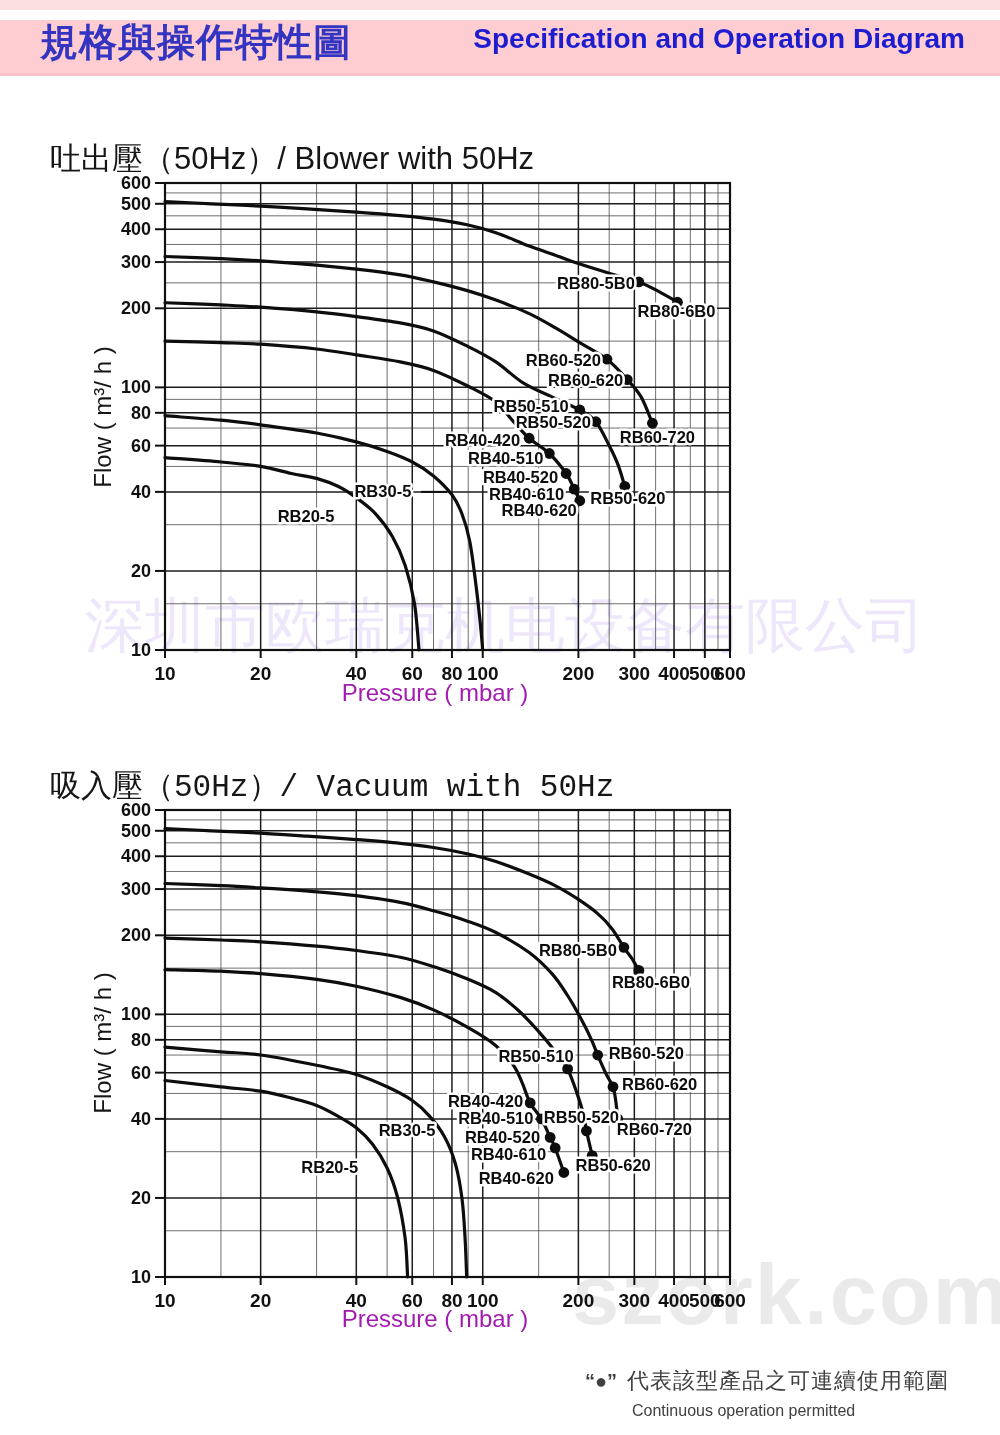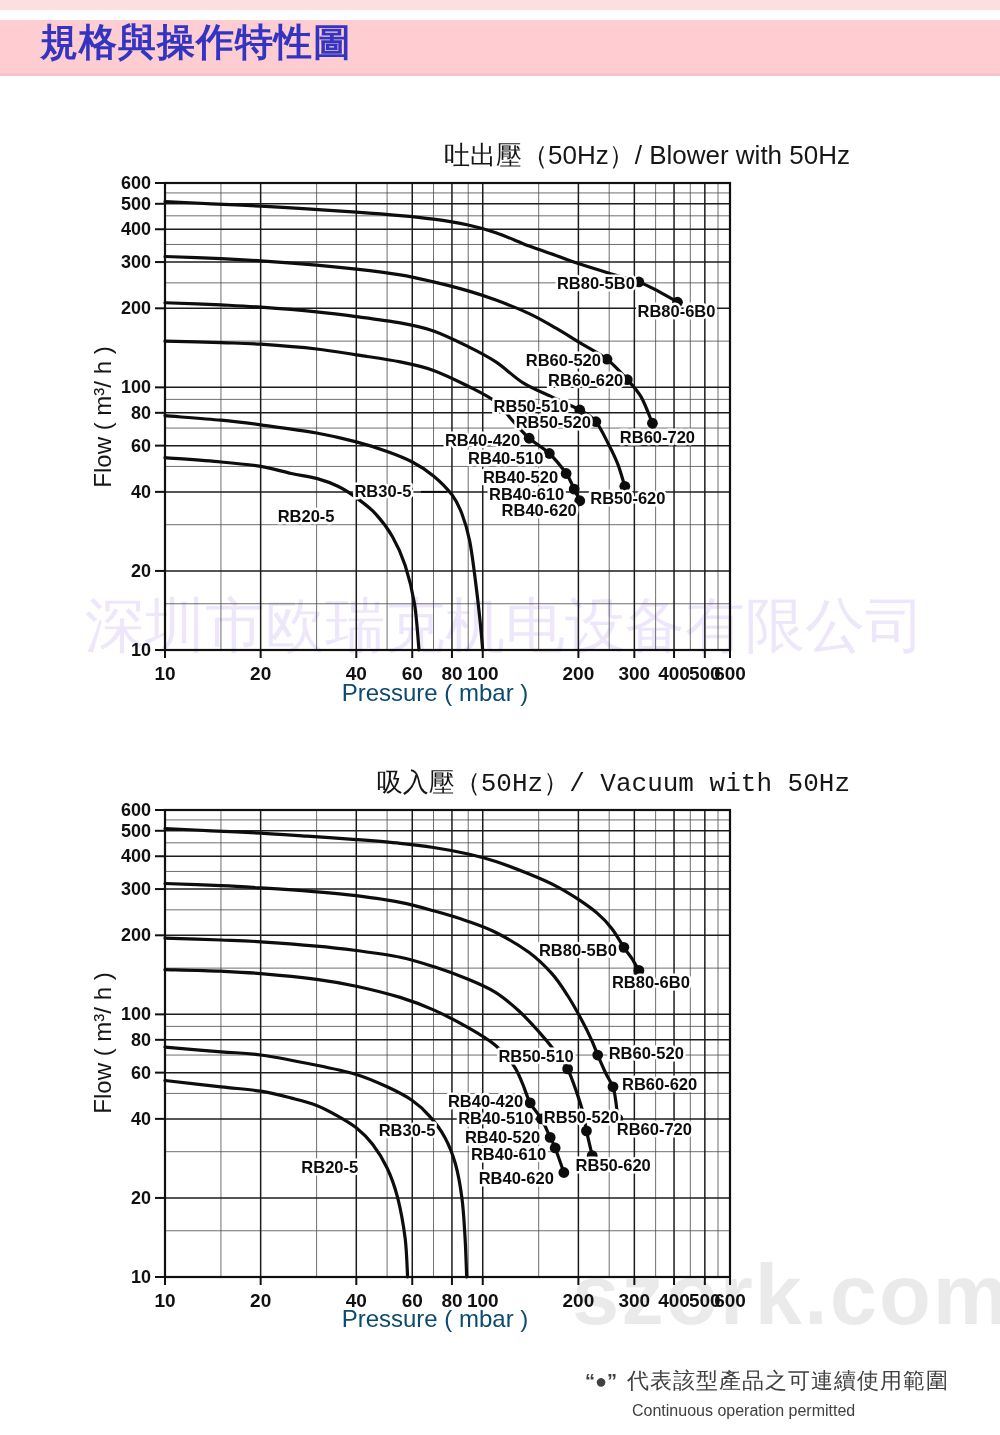--- a/index.html
+++ b/index.html
@@ -5,24 +5,24 @@
   html,body{margin:0;padding:0;}
   body{
     width:1000px;height:1435px;position:relative;overflow:hidden;
     background:#ffffff;font-family:"Liberation Sans",sans-serif;color:#111;
   }
   .top-strip{position:absolute;left:0;top:0;width:1000px;height:10px;background:#fbdfe1;}
   .header-band{position:absolute;left:0;top:20px;width:1000px;height:53px;background:#fecdd1;border-bottom:3px solid #f8c2ca;}
   .hdr-zh{position:absolute;left:0;top:-3px;font-size:38px;font-weight:600;color:#3434c2;
           font-family:"Liberation Serif","Liberation Sans",serif;letter-spacing:1px;white-space:nowrap;margin-left:40px;}
   .hdr-en{position:absolute;right:35px;top:3px;font-size:28px;font-weight:700;color:#1d1dcf;white-space:nowrap;}
-  .chart-title{position:absolute;left:50px;width:800px;text-align:right;font-size:26px;color:#161616;white-space:nowrap;}
+  .chart-title{position:absolute;left:50px;width:800px;text-align:left;font-size:31px;color:#161616;white-space:nowrap;}
   #title-blower{top:138px;}
   #title-vacuum{top:765px;font-family:Liberation Mono, monospace;}
-  .x-axis-label{position:absolute;left:35px;width:800px;text-align:center;font-size:24px;color:#0c4a6e;}
+  .x-axis-label{position:absolute;left:35px;width:800px;text-align:center;font-size:24px;color:#a21caf;}
   #xlabel-blower{top:679px;}
   #xlabel-vacuum{top:1305px;}
   .y-axis-label{position:absolute;font-size:24px;color:#161616;white-space:nowrap;transform:translate(-50%,-50%) rotate(-90deg);}
   #ylabel-blower{left:103px;top:417px;}
   #ylabel-vacuum{left:103px;top:1043px;}
   .wm-cn{position:absolute;left:85px;top:586px;font-size:60px;color:#6d28d9;opacity:0.11;white-space:nowrap;z-index:0;}
   .wm-site{position:absolute;left:572px;top:1246px;font-size:85px;font-weight:700;color:#000;opacity:0.08;letter-spacing:2px;z-index:0;}
   #chart-canvas{position:absolute;left:0;top:0;z-index:1;}
   .legend{position:absolute;left:585px;top:1366px;width:360px;z-index:2;color:#404040;}
   .legend-line1{white-space:nowrap;}
@@ -30,20 +30,21 @@
   .legend-zh{font-size:22px;letter-spacing:1px;}
   .legend-en{font-size:16px;margin-left:47px;margin-top:6px;white-space:nowrap;}
 </style>
 </head>
 <body>
 
 <div class="top-strip"></div>
 
 <div class="header-band">
   <span class="hdr-zh">規格與操作特性圖</span>
+  <span class="hdr-en">Specification and Operation Diagram</span>
 </div>
 
 <div class="wm-cn">深圳市欧瑞克机电设备有限公司</div>
 <div class="wm-site">szork.com</div>
 
 <div class="chart-title" id="title-blower">吐出壓（50Hz）/ Blower with 50Hz</div>
 <div class="chart-title" id="title-vacuum">吸入壓（50Hz）/ Vacuum with 50Hz</div>
 
 <div class="x-axis-label" id="xlabel-blower">Pressure ( mbar )</div>
 <div class="x-axis-label" id="xlabel-vacuum">Pressure ( mbar )</div>

